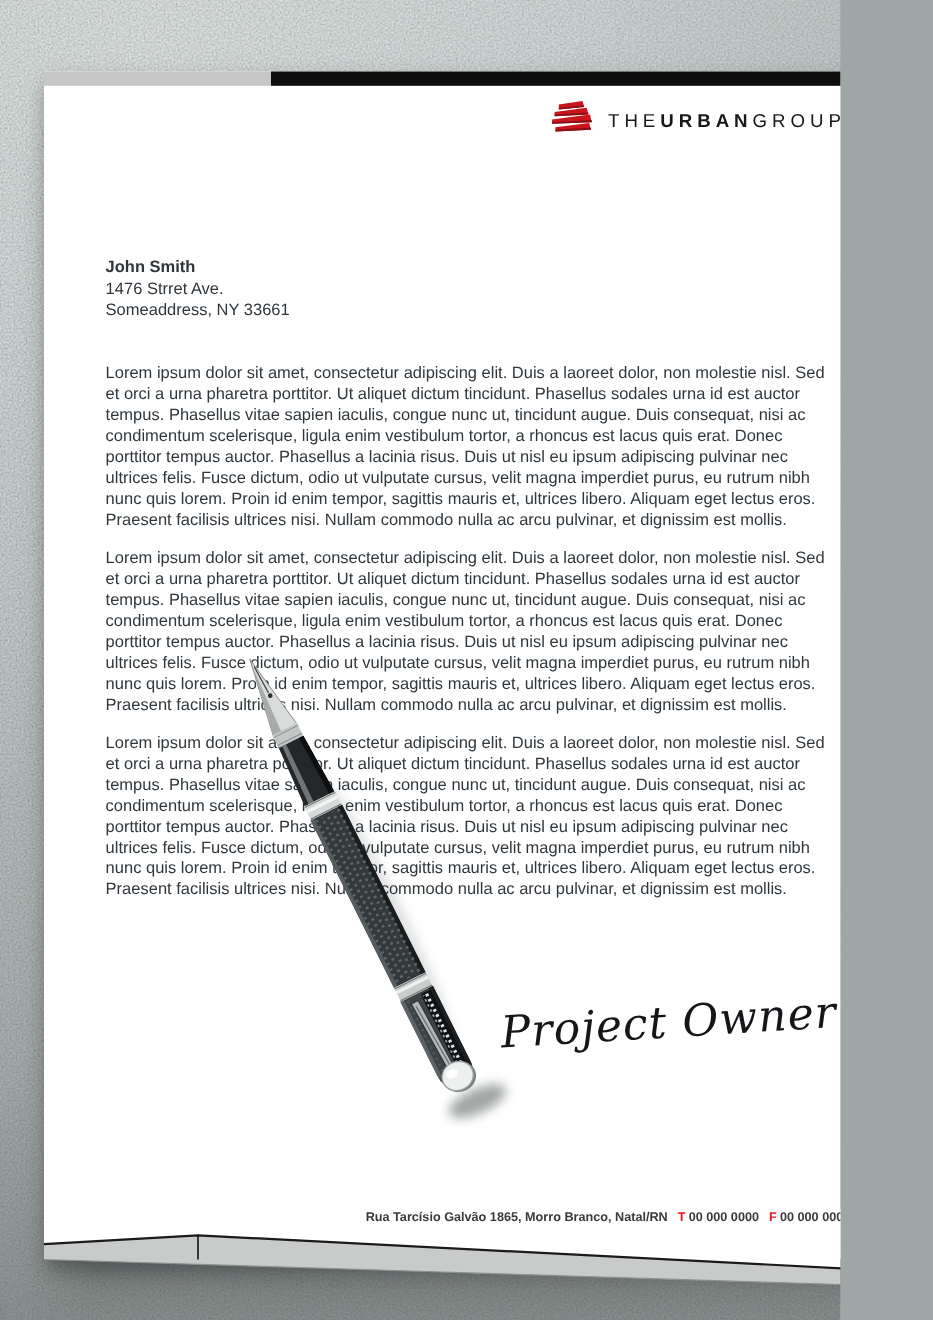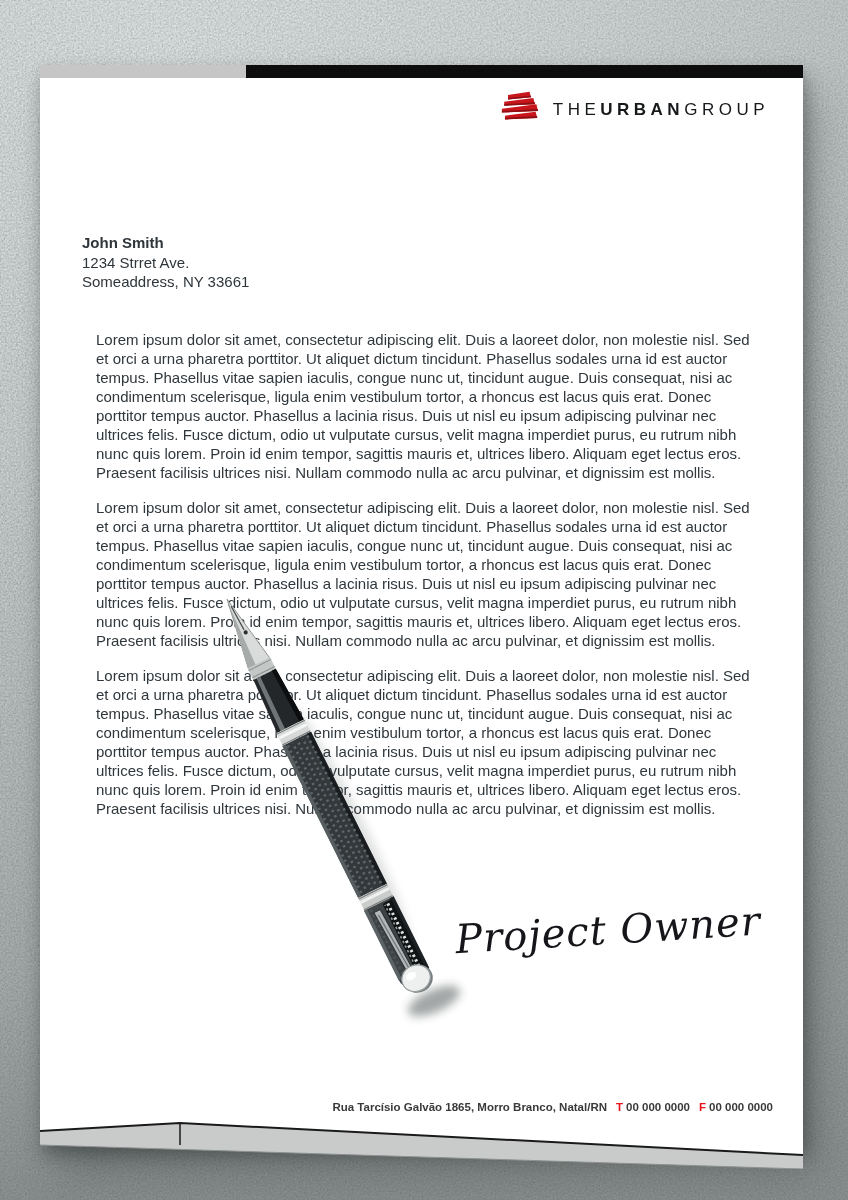--- a/index.html
+++ b/index.html
@@ -1,31 +1,31 @@
 <!DOCTYPE html>
 <html><head>
 <meta charset="utf-8">
 <style>
   html,body{margin:0;padding:0;background:#9fa6a5;}
-  .page{position:relative;width:848px;height:1200px;overflow:hidden;
+  .page{position:relative;width:764px;height:1200px;overflow:hidden;
         font-family:"Liberation Sans",sans-serif;
         background:radial-gradient(120% 95% at 18% 6%, #d9dfde 0%, #cbd2d1 42%, #bac1c0 72%, #a6adac 100%);}
   .wall-noise{position:absolute;inset:0;z-index:0;}
   .wall-vignette{position:absolute;inset:0;z-index:0;
         background:linear-gradient(to bottom, rgba(255,255,255,.10) 0%, rgba(0,0,0,0) 28%, rgba(0,0,0,.08) 82%, rgba(0,0,0,.16) 100%);}
   .paper{position:absolute;left:40px;top:65px;width:763px;height:1080px;background:#ffffff;z-index:2;
         box-shadow:3px 10px 16px rgba(30,34,34,.40), 16px 28px 40px rgba(30,34,34,.26);}
   .topbar{position:absolute;left:0;top:0;width:100%;height:13px;z-index:3;
         background:linear-gradient(to right,#c6c6c6 0,#c6c6c6 27%,#0d0d0d 27%,#0d0d0d 100%);}
   .fold{position:absolute;left:0;bottom:-24px;width:763px;height:70px;z-index:1;}
   .logo-row{position:absolute;top:26px;right:34px;display:flex;align-items:center;z-index:2;}
   .logo-icon{margin-right:12px;}
   .brand{font-size:17px;letter-spacing:4.5px;color:#16181a;white-space:nowrap;}
   .brand .bold{font-weight:bold;}
-  .recipient{position:absolute;left:42px;top:168px;font-size:15px;line-height:19.5px;color:#2f363b;z-index:2;}
+  .recipient{position:absolute;left:56px;top:168px;font-size:15px;line-height:19.5px;color:#2f363b;z-index:2;}
   .recipient .name{font-weight:bold;}
   .letter-body{position:absolute;left:56px;top:249px;width:680px;font-size:15px;line-height:19px;color:#30373c;z-index:2;}
   .letter-body p{margin:16px 12px 0 0;}
   .salutation{line-height:19px;}
   .signature{position:absolute;left:415px;top:842px;z-index:2;
         font-family:"DejaVu Serif",serif;font-style:italic;font-size:40px;letter-spacing:1px;
         color:#15151a;transform:rotate(-3.5deg);white-space:nowrap;}
   .footer{position:absolute;right:30px;bottom:32px;font-size:11.5px;font-weight:bold;color:#3a3a3a;z-index:2;white-space:nowrap;}
   .footer .lbl{color:#e8131d;margin-left:9px;margin-right:3px;}
   .pen{position:absolute;left:0;top:0;z-index:5;pointer-events:none;}
@@ -65,21 +65,21 @@
         <polygon points="9,23 54,17 56,26 9,28" fill="#c9151c"></polygon>
         <polygon points="9,26 56,23.5 56,26 9,28" fill="#8c0f14"></polygon>
         <polygon points="13,32 53,27 55,35 13,37" fill="#c9151c"></polygon>
         <polygon points="13,35 55,32.5 55,35 13,37" fill="#8c0f14"></polygon>
       </svg>
       <div class="brand"><span>THE</span><span class="bold">URBAN</span><span>GROUP</span></div>
     </div>
 
     <div class="recipient">
       <div class="name">John Smith</div>
-      <div>1234 Strret Ave.</div>
+      <div>1476 Strret Ave.</div>
       <div>Someaddress, NY 33661</div>
     </div>
 
     <div class="letter-body">
       <p>Lorem ipsum dolor sit amet, consectetur adipiscing elit. Duis a laoreet dolor, non molestie nisl. Sed et orci a urna pharetra porttitor. Ut aliquet dictum tincidunt. Phasellus sodales urna id est auctor tempus. Phasellus vitae sapien iaculis, congue nunc ut, tincidunt augue. Duis consequat, nisi ac condimentum scelerisque, ligula enim vestibulum tortor, a rhoncus est lacus quis erat. Donec porttitor tempus auctor. Phasellus a lacinia risus. Duis ut nisl eu ipsum adipiscing pulvinar nec ultrices felis. Fusce dictum, odio ut vulputate cursus, velit magna imperdiet purus, eu rutrum nibh nunc quis lorem. Proin id enim tempor, sagittis mauris et, ultrices libero. Aliquam eget lectus eros. Praesent facilisis ultrices nisi. Nullam commodo nulla ac arcu pulvinar, et dignissim est mollis.</p>
       <p>Lorem ipsum dolor sit amet, consectetur adipiscing elit. Duis a laoreet dolor, non molestie nisl. Sed et orci a urna pharetra porttitor. Ut aliquet dictum tincidunt. Phasellus sodales urna id est auctor tempus. Phasellus vitae sapien iaculis, congue nunc ut, tincidunt augue. Duis consequat, nisi ac condimentum scelerisque, ligula enim vestibulum tortor, a rhoncus est lacus quis erat. Donec porttitor tempus auctor. Phasellus a lacinia risus. Duis ut nisl eu ipsum adipiscing pulvinar nec ultrices felis. Fusce dictum, odio ut vulputate cursus, velit magna imperdiet purus, eu rutrum nibh nunc quis lorem. Proin id enim tempor, sagittis mauris et, ultrices libero. Aliquam eget lectus eros. Praesent facilisis ultrices nisi. Nullam commodo nulla ac arcu pulvinar, et dignissim est mollis.</p>
       <p>Lorem ipsum dolor sit amet, consectetur adipiscing elit. Duis a laoreet dolor, non molestie nisl. Sed et orci a urna pharetra porttitor. Ut aliquet dictum tincidunt. Phasellus sodales urna id est auctor tempus. Phasellus vitae sapien iaculis, congue nunc ut, tincidunt augue. Duis consequat, nisi ac condimentum scelerisque, ligula enim vestibulum tortor, a rhoncus est lacus quis erat. Donec porttitor tempus auctor. Phasellus a lacinia risus. Duis ut nisl eu ipsum adipiscing pulvinar nec ultrices felis. Fusce dictum, odio ut vulputate cursus, velit magna imperdiet purus, eu rutrum nibh nunc quis lorem. Proin id enim tempor, sagittis mauris et, ultrices libero. Aliquam eget lectus eros. Praesent facilisis ultrices nisi. Nullam commodo nulla ac arcu pulvinar, et dignissim est mollis.</p>
     </div>
 
     <div class="signature">Project Owner</div>

